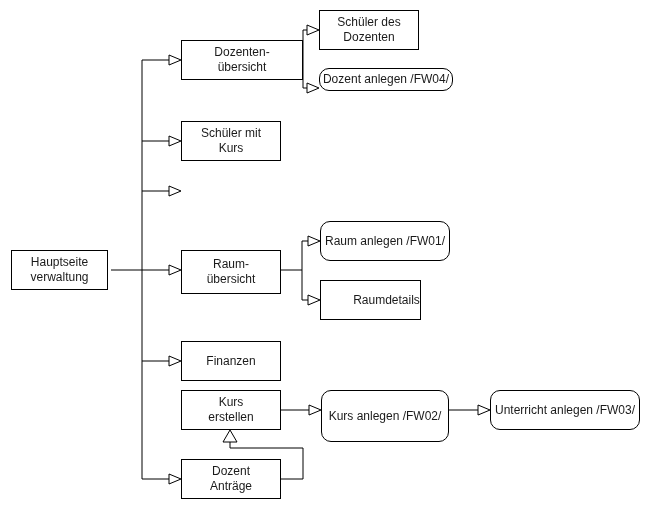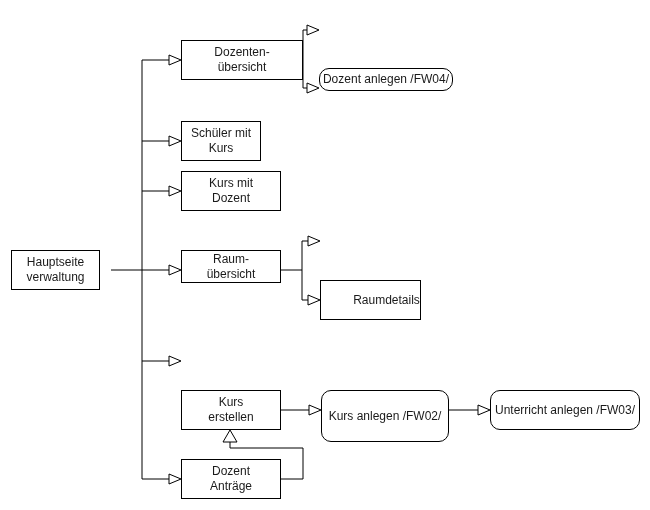--- a/index.html
+++ b/index.html
@@ -75,41 +75,43 @@
       <path d="M307,25 L319,30 L307,35 Z"></path>
       <path d="M307,83 L319,88 L307,93 Z"></path>
       <path d="M308,236 L320,241 L308,246 Z"></path>
       <path d="M308,295 L320,300 L308,305 Z"></path>
       <path d="M309,405 L321,410 L309,415 Z"></path>
       <path d="M478,405 L490,410 L478,415 Z"></path>
       <path d="M223,442 L230,430 L237,442 Z"></path>
     </g>
   </svg>
 
-  <div class="node" style="left:11px; top:250px; width:89px; height:40px;">Hauptseite
+  <div class="node" style="left:11px; top:250px; width:97px; height:40px;">Hauptseite
 verwaltung</div>
 
   <div class="node" style="left:181px; top:40px; width:122px; height:40px;">Dozenten-
 übersicht</div>
 
+  <div class="node" style="left:319px; top:10px; width:100px; height:40px;">Schüler des
+Dozenten</div>
 
   <div class="node rounded" style="left:319px; top:68px; width:134px; height:23px;">Dozent anlegen /FW04/</div>
 
-  <div class="node" style="left:181px; top:121px; width:80px; height:40px;">Schüler mit
+  <div class="node" style="left:181px; top:121px; width:100px; height:40px;">Schüler mit
 Kurs</div>
 
-  <div class="node" style="left:181px; top:171px; width:100px; height:40px;">Kurs mit
-Dozent</div>
 
-  <div class="node" style="left:181px; top:250px; width:100px; height:33px;">Raum-
+  <div class="node" style="left:181px; top:250px; width:100px; height:44px;">Raum-
 übersicht</div>
 
+  <div class="node rounded" style="left:320px; top:221px; width:130px; height:40px;">Raum anlegen /FW01/</div>
 
   <div class="node" style="left:320px; top:280px; width:101px; height:40px;padding-left:32px;">Raumdetails</div>
 
+  <div class="node" style="left:181px; top:341px; width:100px; height:40px;">Finanzen</div>
 
   <div class="node" style="left:181px; top:390px; width:100px; height:40px;">Kurs
 erstellen</div>
 
   <div class="node rounded" style="left:321px; top:390px; width:128px; height:52px;">Kurs anlegen /FW02/</div>
 
   <div class="node rounded" style="left:490px; top:390px; width:150px; height:40px;">Unterricht anlegen /FW03/</div>
 
   <div class="node" style="left:181px; top:459px; width:100px; height:40px;">Dozent
 Anträge</div>

